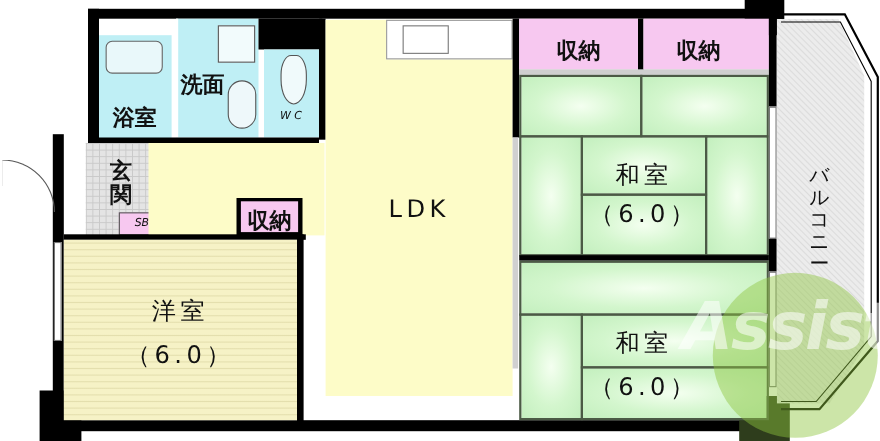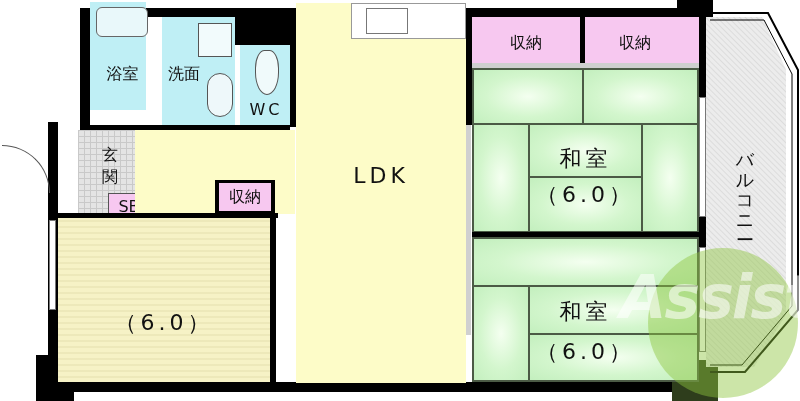--- a/index.html
+++ b/index.html
@@ -8,36 +8,36 @@
   .wall{background:#000;}
   .bath{background:#bfeff5;}
   .ldk{background:#fdfcc8;}
   .storage{background:#f7c8f0;}
   .tatami{background:radial-gradient(ellipse at center,#f4fff0 0%,#d3f6cd 55%,#c3efbe 100%);border:2px solid #4b5a45;}
   .western{background:repeating-linear-gradient(0deg,#f6f2c6 0px,#f6f2c6 4px,#e4dfae 5px,#f6f2c6 6px);}
   .genkan{background-color:#e4e4e4;background-image:linear-gradient(#c9c9c9 1px,transparent 1px),linear-gradient(90deg,#c9c9c9 1px,transparent 1px);background-size:6px 6px;}
   .balcony{background:repeating-linear-gradient(45deg,#ececec 0px,#ececec 2px,#dcdcdc 3px,#ececec 4px);}
   .label{position:absolute;color:#111;text-align:center;white-space:nowrap;}
   .big{font-size:22px;letter-spacing:4px;}
-  .mid{font-size:16px;font-weight:normal;}
-  .small{font-size:16px;}
+  .mid{font-size:20px;font-weight:bold;}
+  .small{font-size:10px;font-style:italic;}
   .window{background:#fff;border:1px solid #777;}
 </style>
 </head>
 <body>
 
 <div class="abs wall" style="left:80px;top:8px;width:620px;height:9px;"></div>
 <div class="abs wall" style="left:80px;top:8px;width:10px;height:122px;"></div>
 <div class="abs wall" style="left:48px;top:122px;width:10px;height:270px;"></div>
 <div class="abs wall" style="left:48px;top:382px;width:640px;height:10px;"></div>
 <div class="abs wall" style="left:677px;top:0px;width:36px;height:32px;"></div>
 <div class="abs wall" style="left:36px;top:355px;width:38px;height:46px;"></div>
 <div class="abs wall" style="left:672px;top:360px;width:46px;height:41px;background:#2e3d1c;"></div>
 
-<div class="abs bath" style="left:90px;top:2px;width:56px;height:108px;">
+<div class="abs bath" style="left:90px;top:32px;width:66px;height:108px;">
   <div class="abs" style="left:6px;top:5px;width:52px;height:30px;border:1px solid #666;border-radius:6px;background:#e9f8fa;"></div>
   <span class="label mid" style="left:5px;top:62px;width:55px;">浴室</span>
 </div>
 
 <div class="abs bath" style="left:160px;top:17px;width:75px;height:108px;border-left:2px solid #fff;">
   <div class="abs" style="left:36px;top:6px;width:34px;height:34px;border:1px solid #555;background:#f2fbfc;"></div>
   <div class="abs" style="left:45px;top:56px;width:26px;height:44px;border:1px solid #555;border-radius:14px;background:#eef8fa;"></div>
   <span class="label mid" style="left:2px;top:47px;width:40px;">洗面</span>
 </div>
 
@@ -58,27 +58,28 @@
 
 <div class="abs ldk" style="left:135px;top:130px;width:160px;height:84px;"></div>
 
 <div class="abs wall" style="left:215px;top:180px;width:60px;height:35px;"></div>
 <div class="abs storage" style="left:219px;top:183px;width:52px;height:28px;">
   <span class="label mid" style="left:0;top:4px;width:52px;">収納</span>
 </div>
 
 <div class="abs wall" style="left:58px;top:213px;width:220px;height:5px;"></div>
 <div class="abs western" style="left:58px;top:218px;width:212px;height:164px;">
+  <span class="label big" style="left:0;top:50px;width:212px;">洋室</span>
   <span class="label big" style="left:0;top:90px;width:212px;">（6.0）</span>
 </div>
 <div class="abs wall" style="left:270px;top:213px;width:6px;height:170px;"></div>
 <div class="abs window" style="left:49px;top:220px;width:7px;height:90px;"></div>
 
 <div class="abs wall" style="left:290px;top:17px;width:6px;height:110px;"></div>
-<div class="abs ldk" style="left:296px;top:3px;width:170px;height:380px;">
+<div class="abs ldk" style="left:296px;top:18px;width:170px;height:342px;">
   <div class="abs" style="left:55px;top:0;width:115px;height:36px;background:#fff;border:1px solid #999;">
     <div class="abs" style="left:14px;top:4px;width:42px;height:26px;border:1px solid #777;"></div>
   </div>
   <span class="label big" style="left:0;top:160px;width:170px;">LDK</span>
 </div>
 <div class="abs wall" style="left:466px;top:17px;width:6px;height:108px;"></div>
 <div class="abs" style="left:466px;top:125px;width:5px;height:210px;background:#d0d0d0;"></div>
 
 <div class="abs storage" style="left:472px;top:17px;width:108px;height:46px;">
   <span class="label mid" style="left:0;top:16px;width:108px;">収納</span>

